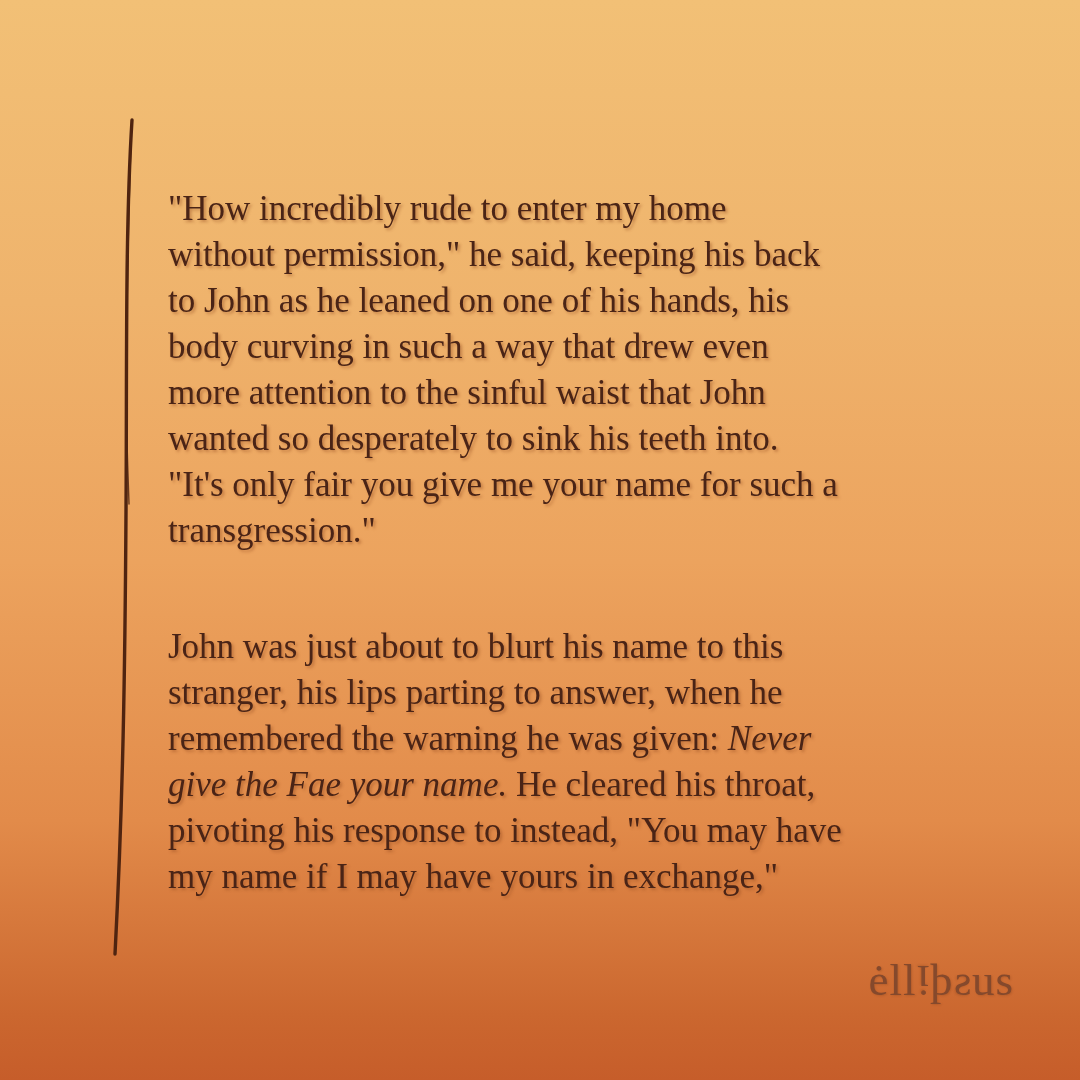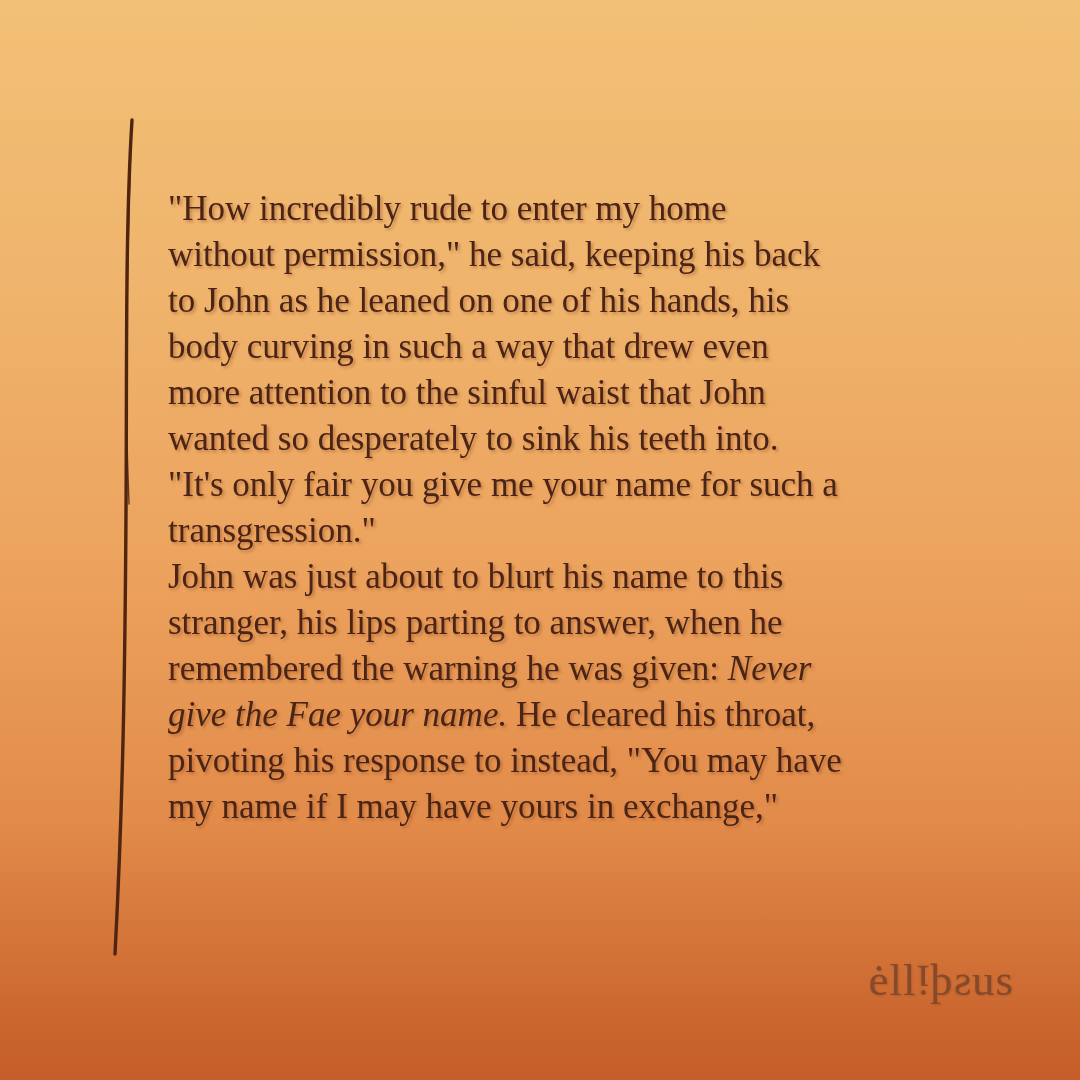--- a/index.html
+++ b/index.html
@@ -28,21 +28,21 @@
     position: absolute;
     left: 168px;
     top: 186px;
     width: 836px;
     color: #4a2416;
     font-size: 35px;
     line-height: 46px;
     text-shadow: 2px 2px 3px rgba(146, 74, 30, 0.45);
   }
   .para { margin: 0; }
-  .para + .para { }
+  .para + .para { margin-top: 70px; }
   .para span { white-space: pre-line; }
   .ital { font-style: italic; }
   .logo {
     position: absolute;
     right: 66px;
     top: 958px;
     color: #85492c;
     font-size: 45px;
     letter-spacing: 1px;
     line-height: 1;

